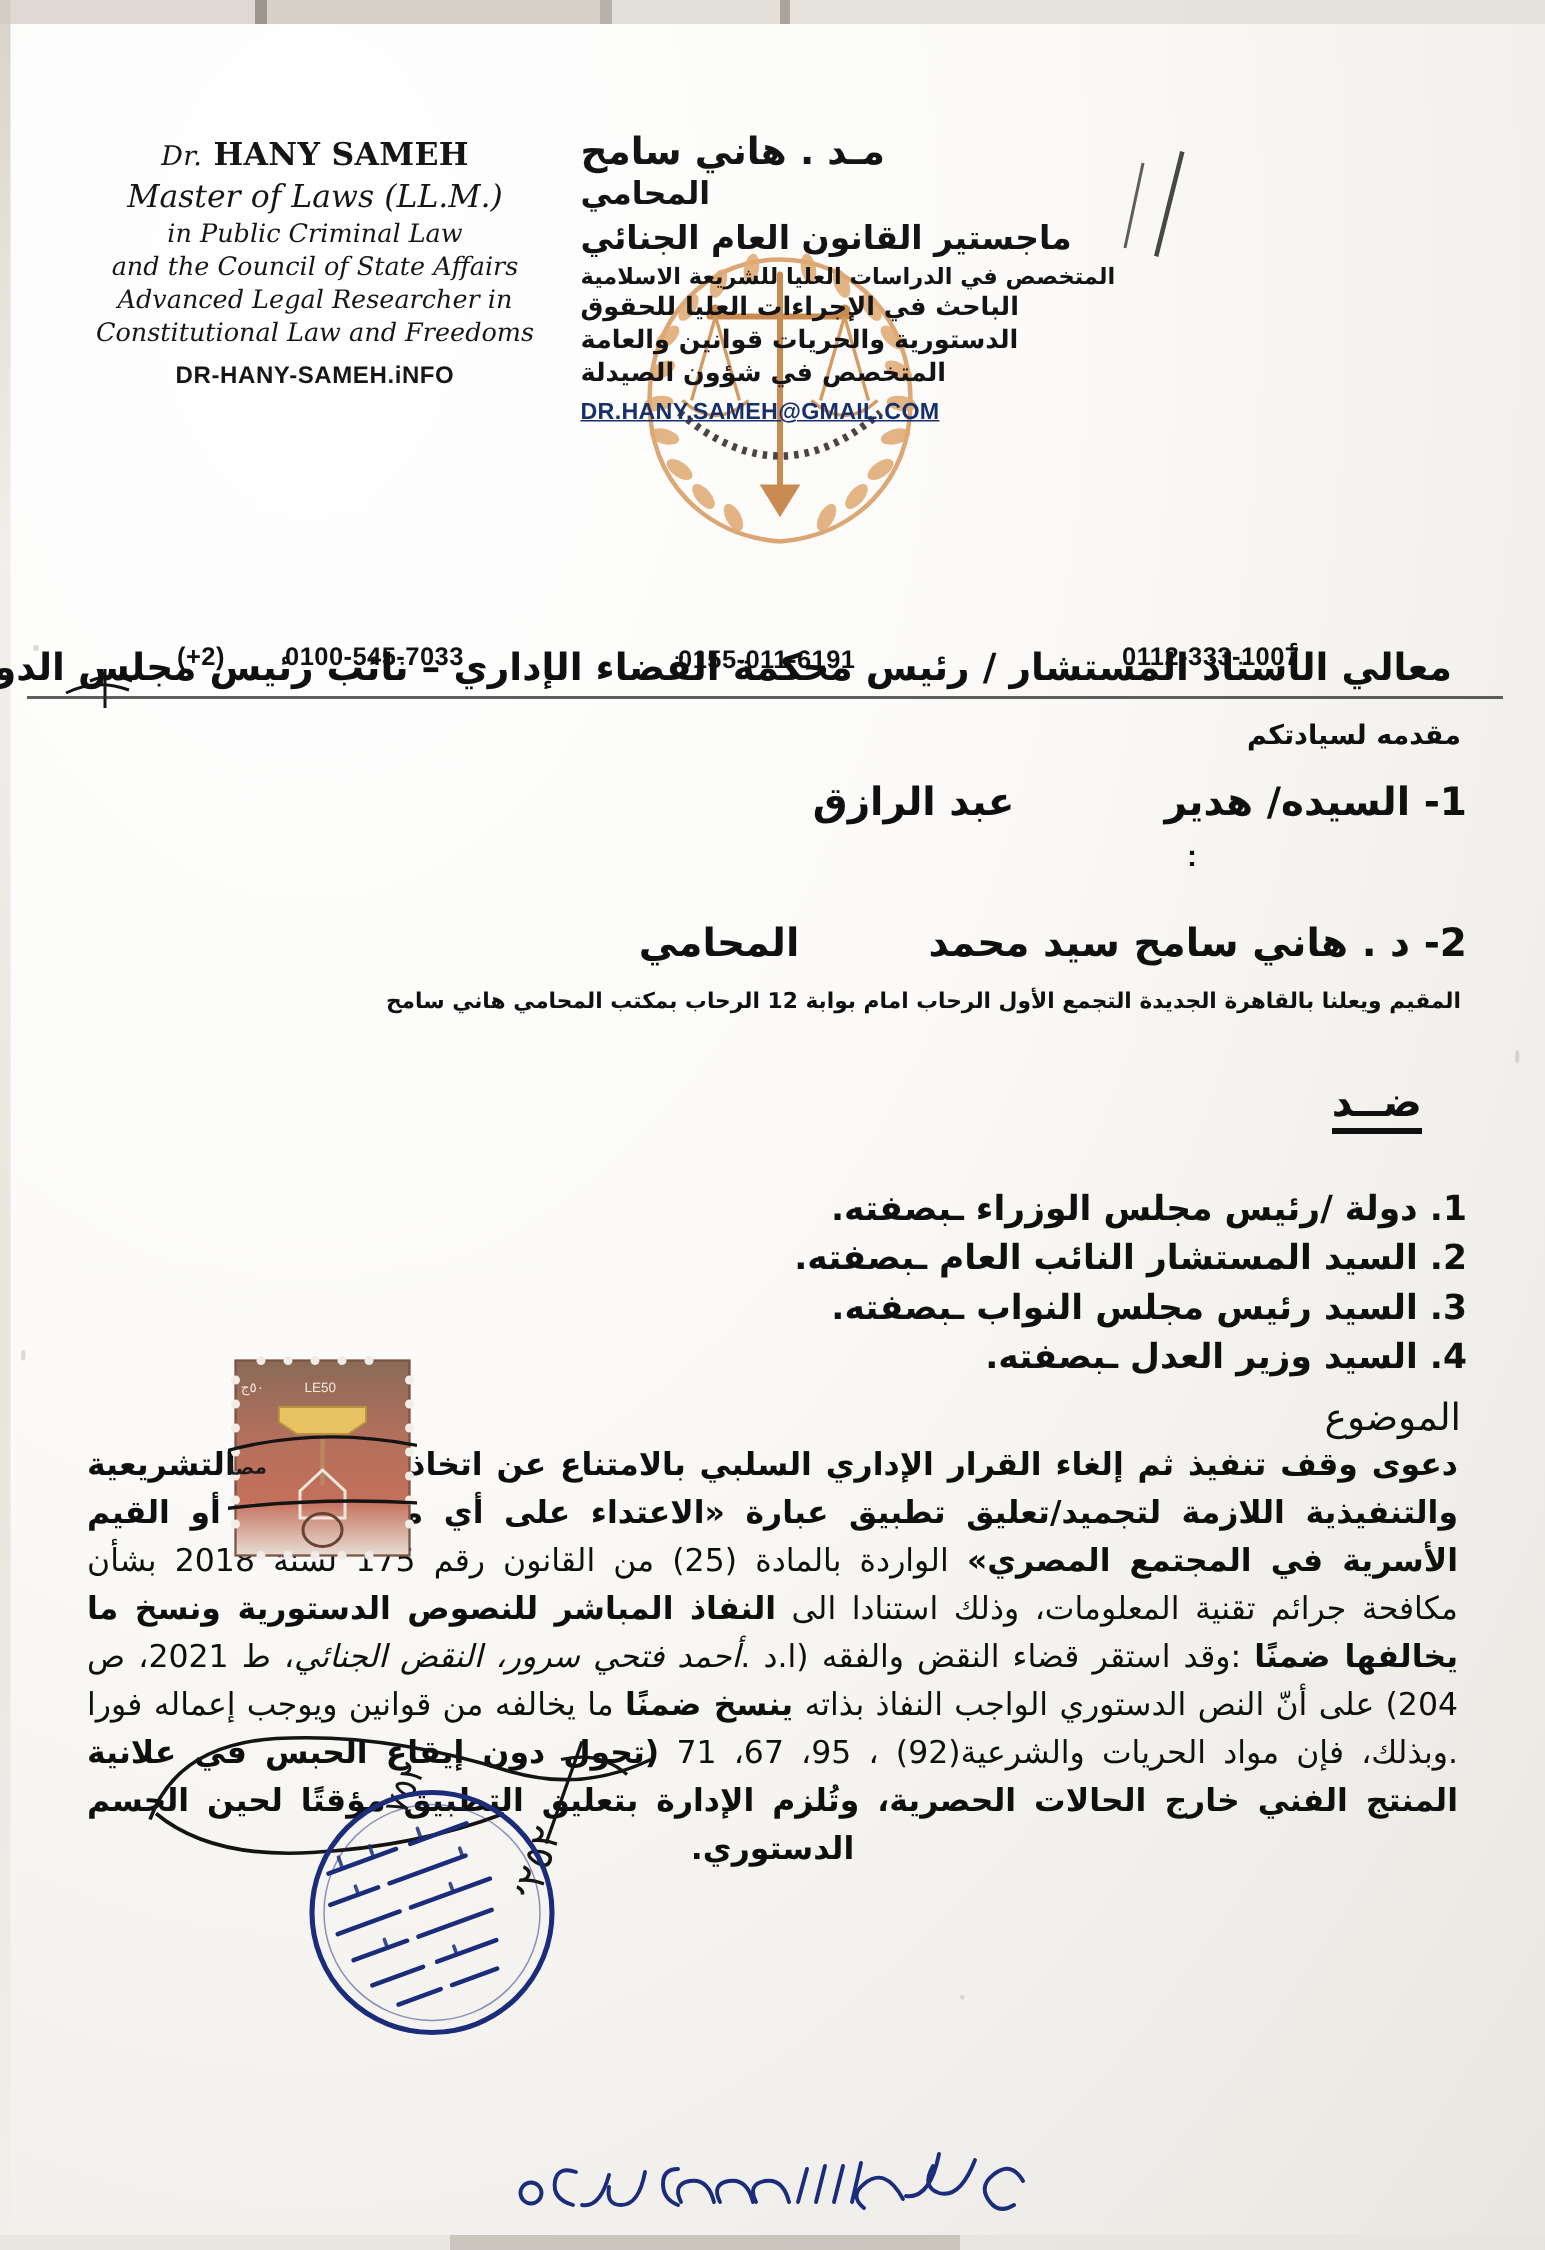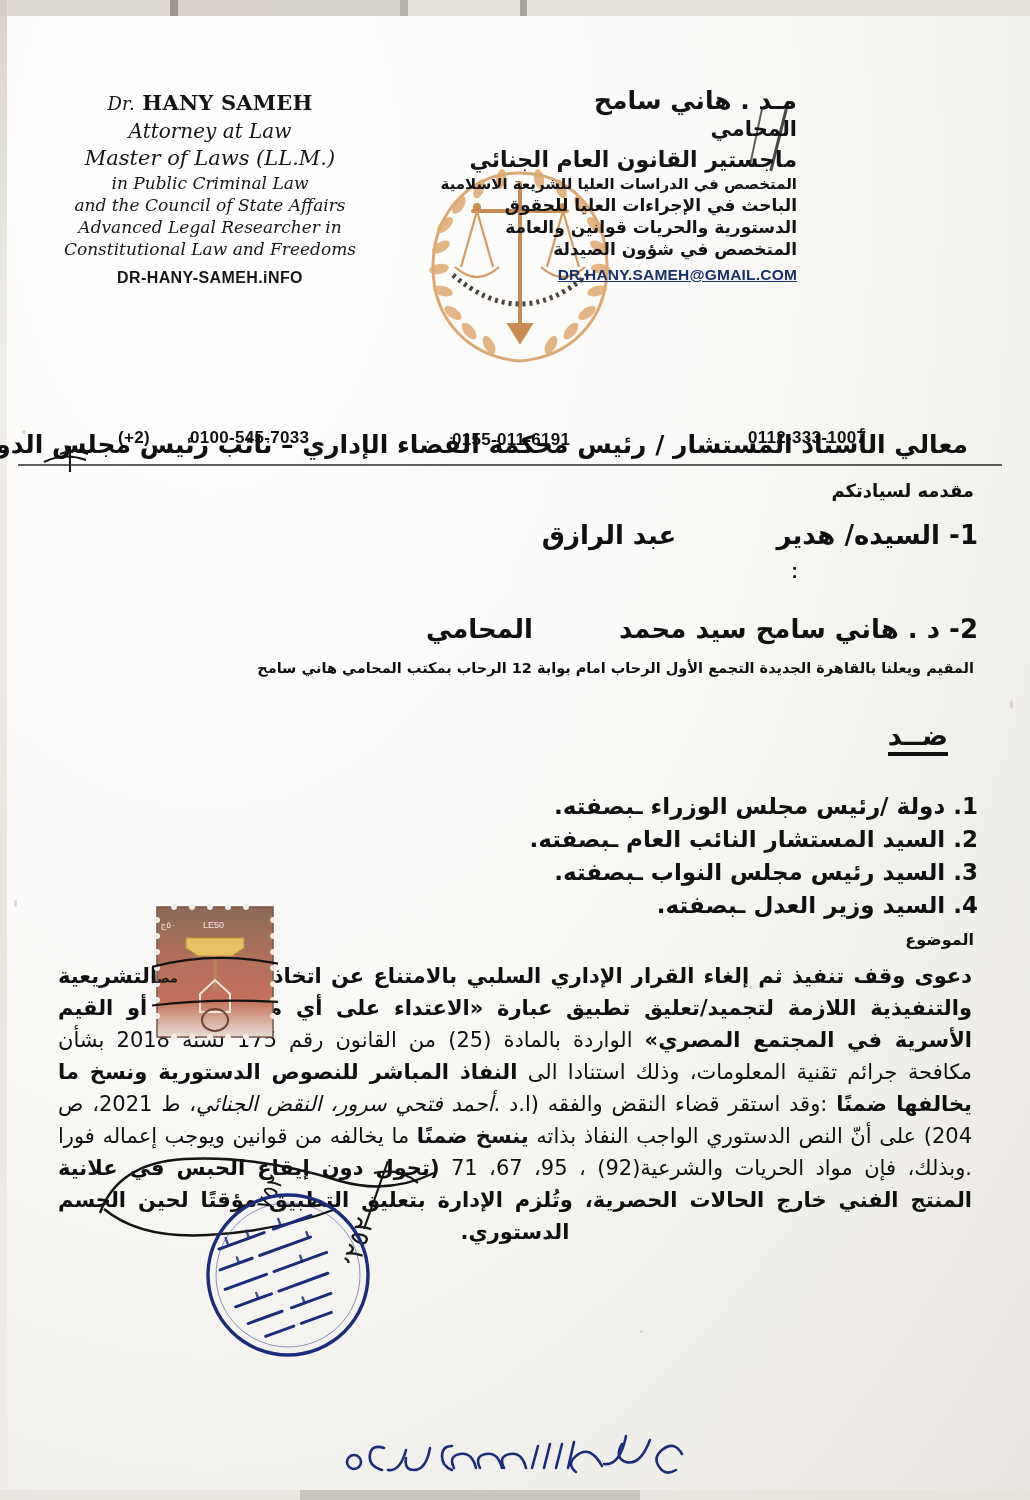--- a/index.html
+++ b/index.html
@@ -48,21 +48,21 @@
   .lh-left .l3{font-size:21px;font-style:italic;margin-bottom:3px;}
   .lh-left .l4{font-size:17px;font-style:italic;margin-bottom:2px;}
   .lh-left .l5{font-size:17px;font-style:italic;margin-bottom:2px;}
   .lh-left .l6{font-size:17px;font-style:italic;margin-bottom:2px;}
   .lh-left .l7{font-size:17px;font-style:italic;margin-bottom:2px;}
   .lh-left .l8{font-size:21px;font-style:italic;margin-bottom:2px;}
   .lh-left .site{font-family:"Liberation Sans",sans-serif;font-weight:700;font-size:16px;margin-top:10px;letter-spacing:.4px;}
 
   .lh-right{
     position:absolute;right:18px;top:26px;width:410px;
-    text-align:right;color:#141414;direction:rtl;
+    text-align:left;color:#141414;direction:rtl;
     font-family:"DejaVu Sans", sans-serif;
   }
   .lh-right .hand1{font-size:25px;font-weight:700;letter-spacing:1px;margin-bottom:2px;}
   .lh-right .hand2{font-size:21px;font-weight:700;margin-bottom:6px;}
   .lh-right .r1{font-size:22px;font-weight:700;margin-bottom:3px;}
   .lh-right .r2{font-size:15px;font-weight:700;margin-bottom:2px;}
   .lh-right .r3{font-size:17px;font-weight:700;margin-bottom:2px;}
   .lh-right .r4{font-size:17px;font-weight:700;margin-bottom:2px;}
   .lh-right .r5{font-size:17px;font-weight:700;margin-bottom:2px;}
   .lh-right .mail{
@@ -106,21 +106,21 @@
 
   .versus{position:absolute;right:82px;top:312px;font-family:"DejaVu Sans",sans-serif;
     font-weight:700;font-size:27px;border-bottom:4px solid #101010;padding-bottom:1px;}
 
   .defendants{position:absolute;right:52px;top:382px;width:560px;direction:rtl;
     font-family:"DejaVu Sans",sans-serif;font-weight:700;font-size:23px;line-height:33px;}
   .defendants .d{white-space:nowrap;}
   .defendants .cap{font-weight:700;}
 
   .subject-label{position:absolute;right:56px;top:522px;font-family:"DejaVu Sans",sans-serif;
-    font-size:16px;font-weight:700;}
+    font-size:25px;font-weight:400;}
 
   .bodytext{
     position:absolute;right:58px;left:58px;top:552px;
     font-family:"DejaVu Sans",sans-serif;
     font-size:21px;line-height:32px;text-align:justify;text-align-last:center;
     direction:rtl;color:#0f0f0f;
   }
   .bodytext b{font-weight:700;}
   .bodytext i{font-style:italic;}
 
@@ -151,21 +151,20 @@
   <div class="letterhead">
 
     <div class="corner-slash"></div>
     <div class="corner-slash2"></div>
 
     <div class="lh-left">
       <div class="nm">
         <span class="dr">Dr.</span>
         <span>HANY SAMEH</span>
       </div>
-      <div class="l2">Attorney at Law</div>
       <div class="l3">Master of Laws (LL.M.)</div>
       <div class="l4">in Public Criminal Law</div>
       <div class="l5">and  the Council of State Affairs</div>
       <div class="l6">Advanced Legal Researcher in</div>
       <div class="l7">Constitutional Law and  Freedoms</div>
       <div class="site">DR-HANY-SAMEH.iNFO</div>
     </div>
 
     <svg class="emblem" viewBox="0 0 210 220">
       <g stroke="#d9a06a" stroke-width="3" fill="none" opacity="0.92">

